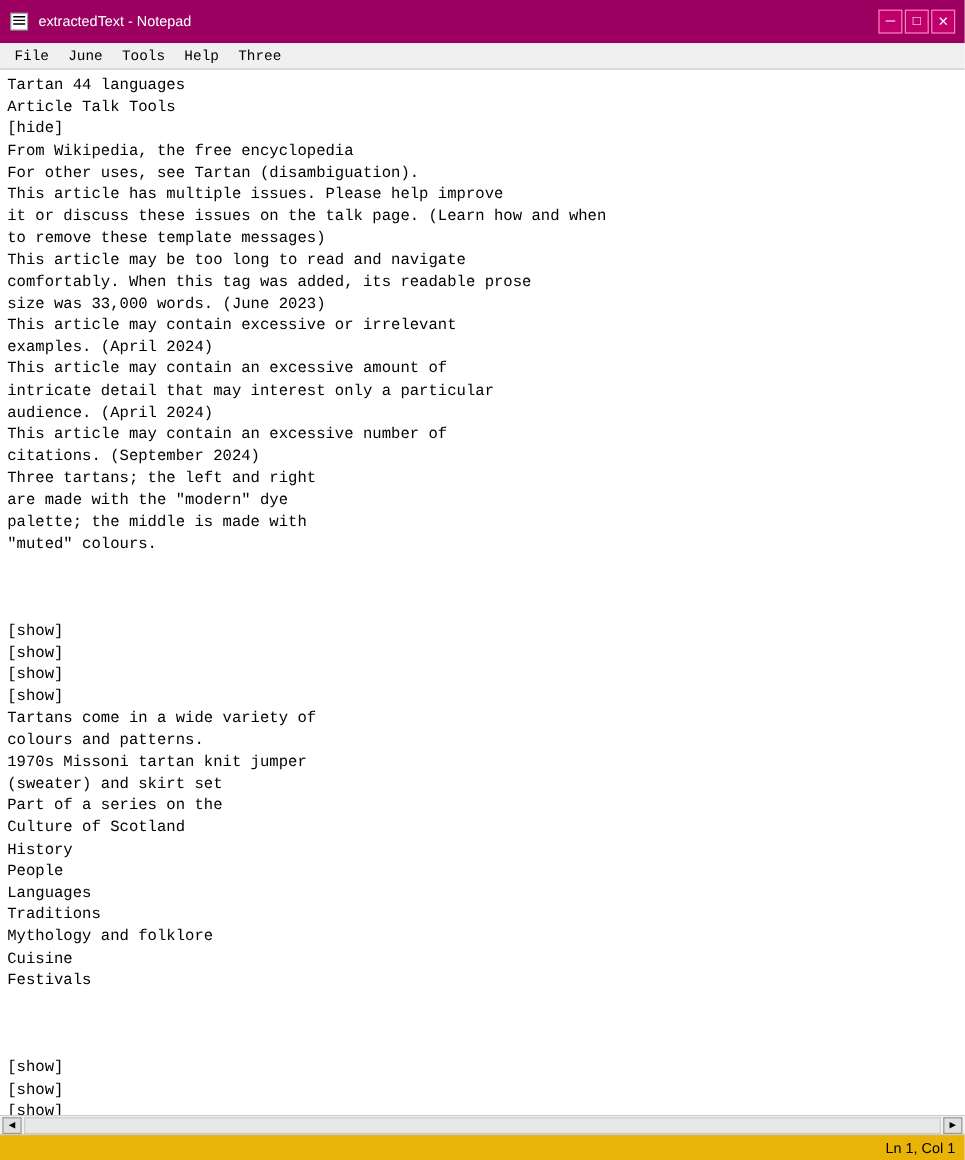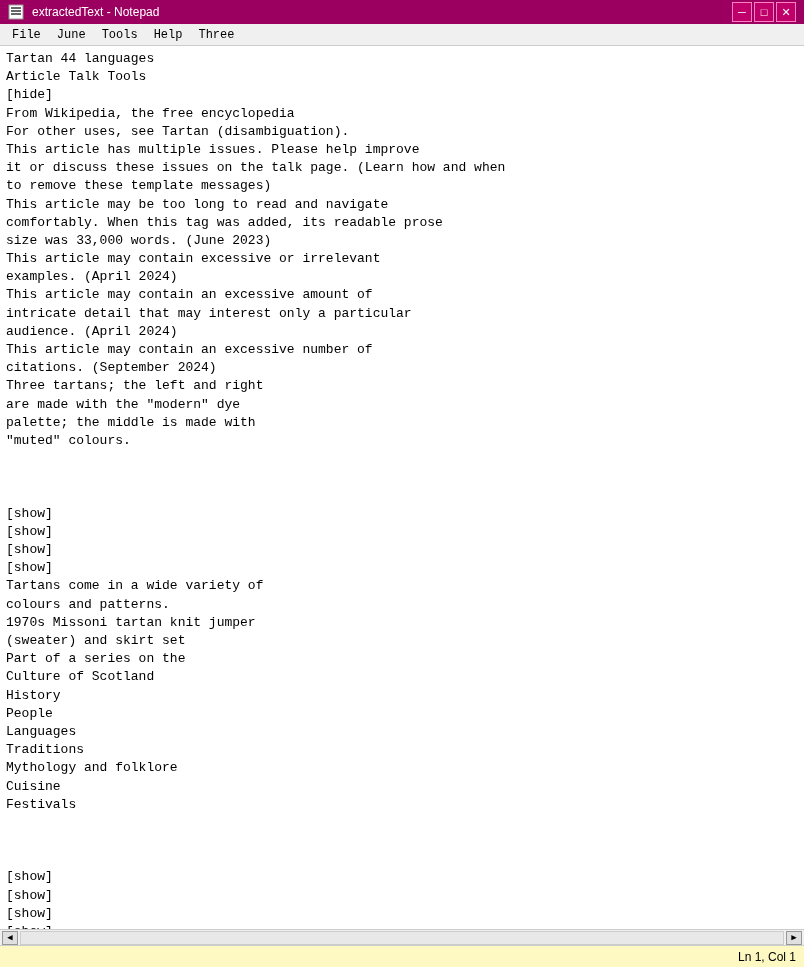--- a/index.html
+++ b/index.html
@@ -16,21 +16,21 @@
       height: 967px;
       overflow: hidden;
       display: flex;
       flex-direction: column;
     }
 
     
     .title-bar {
       background: #9b0060;
       color: white;
-      height: 24px;
+      height: 36px;
       display: flex;
       align-items: center;
       padding: 0 8px;
       gap: 8px;
       flex-shrink: 0;
     }
 
     .title-bar-icon {
       width: 16px;
       height: 16px;
@@ -134,21 +134,21 @@
       flex: 1;
       height: 14px;
       background: #e8e8e8;
       border: 1px solid #ccc;
       margin: 0 2px;
     }
 
     
     .status-bar {
       height: 22px;
-      background: #fef9c3;
+      background: #eab308;
       border-top: 1px solid #ccc;
       display: flex;
       align-items: center;
       justify-content: flex-end;
       padding: 0 8px;
       flex-shrink: 0;
     }
 
     .status-text {
       font-family: Arial, sans-serif;

